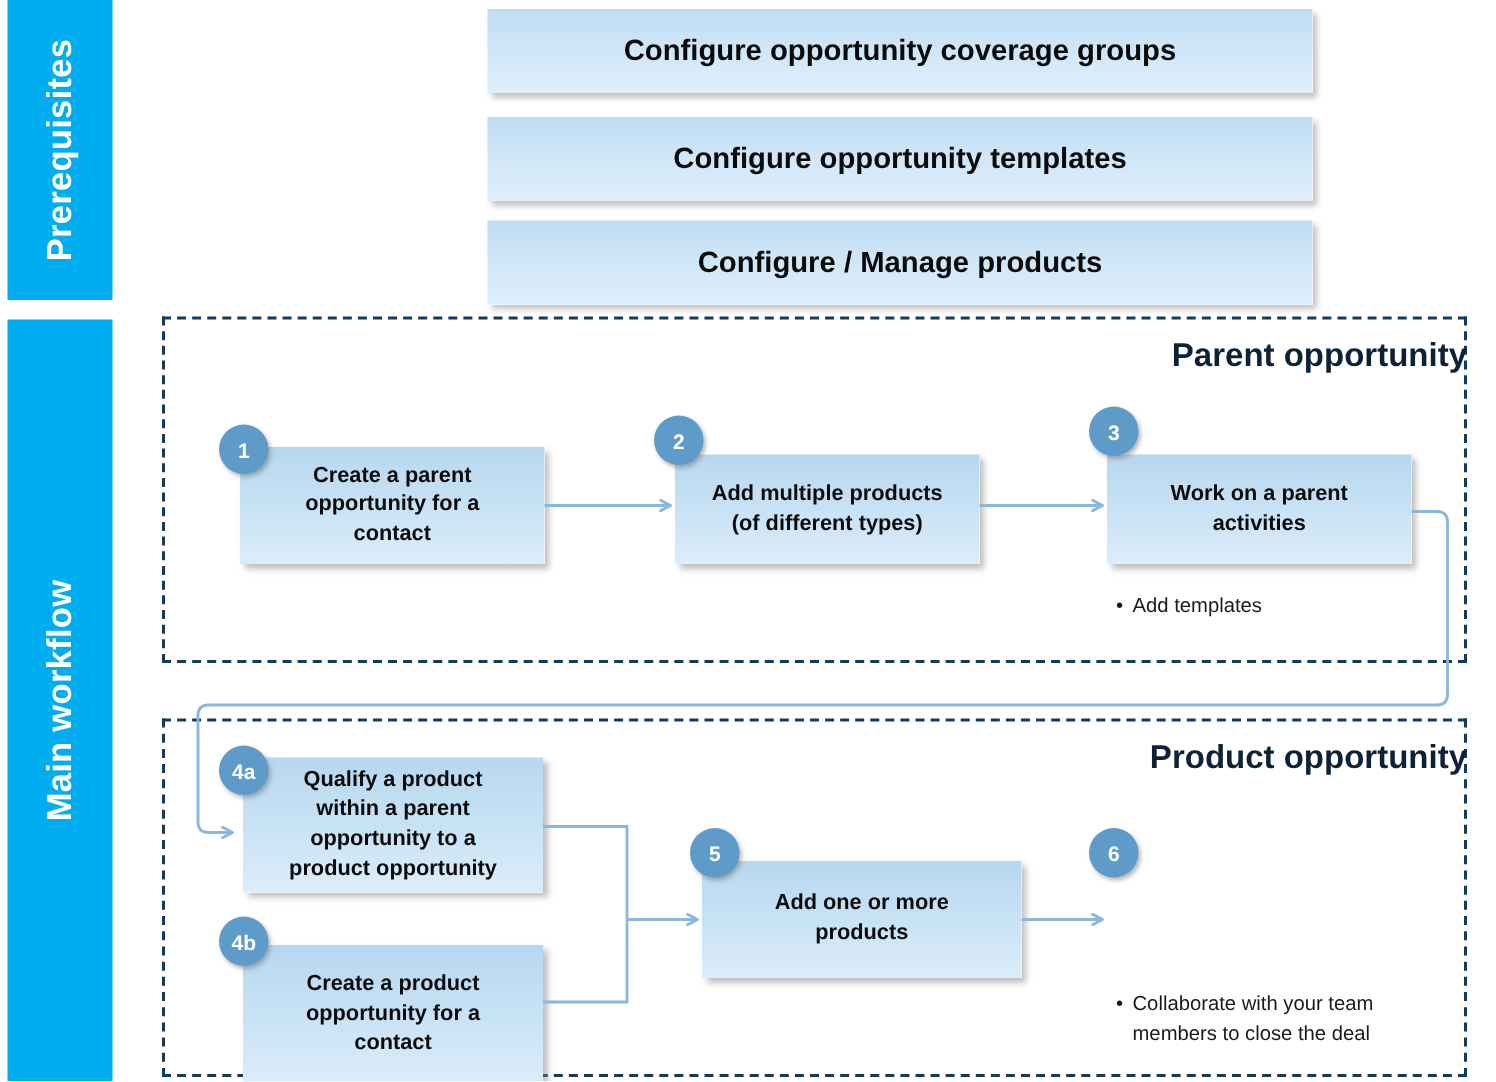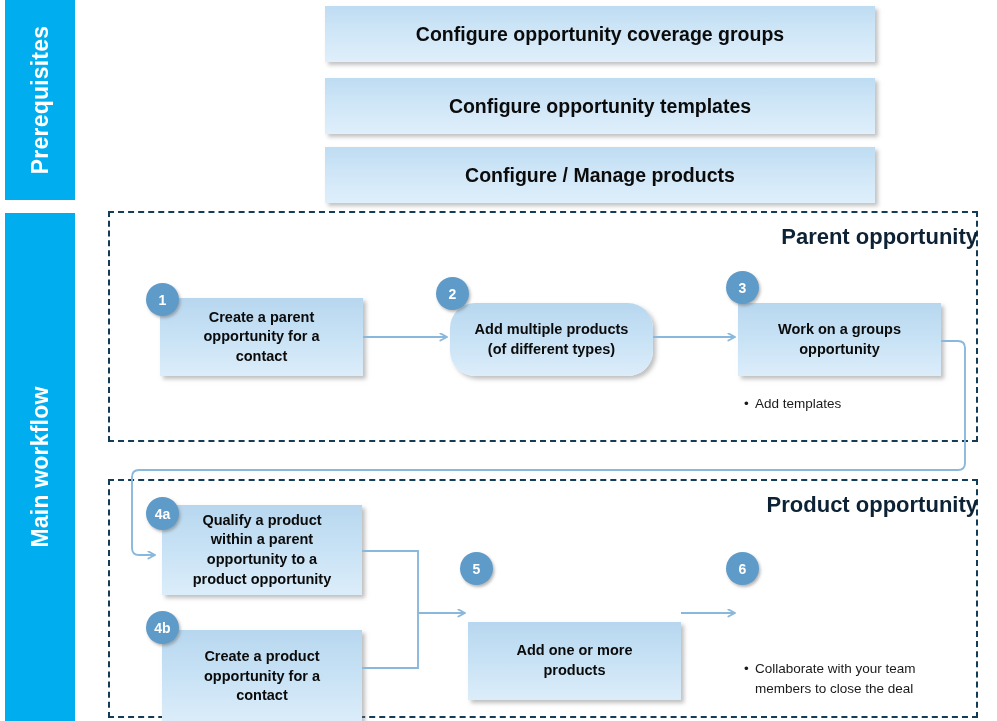--- a/index.html
+++ b/index.html
@@ -194,48 +194,48 @@
     <line x1="418" y1="613" x2="465" y2="613" stroke="#8ab8dd" stroke-width="1.9" marker-end="url(#arrowOpen)"></line>
 
     <line x1="681" y1="613" x2="735" y2="613" stroke="#8ab8dd" stroke-width="1.9" marker-end="url(#arrowOpen)"></line>
   </svg>
 
   <div class="proc-box" style="left:160px; top:298px; width:203px; height:78px;">
     <div class="txt">Create a parent opportunity for a contact</div>
   </div>
   <div class="badge" style="left:146px; top:283px;">1</div>
 
-  <div class="proc-box" style="left:450px; top:303px; width:203px; height:73px;border-radius:25px;">
+  <div class="proc-box" style="left:450px; top:303px; width:203px; height:73px;">
     <div class="txt">Add multiple products (of different types)</div>
   </div>
   <div class="badge" style="left:436px; top:277px;">2</div>
 
   <div class="proc-box" style="left:738px; top:303px; width:203px; height:73px;">
-    <div class="txt">Work on a groups opportunity</div>
+    <div class="txt">Work on a parent activities</div>
   </div>
   <div class="badge" style="left:726px; top:271px;">3</div>
 
   <div class="note" style="left:744px; top:394px; width:200px;">
     <div class="bullet-row">
       <span class="dot">•</span>
       <span>Add templates</span>
     </div>
   </div>
 
   <div class="proc-box" style="left:162px; top:505px; width:200px; height:90px;">
     <div class="txt">Qualify a product within a parent opportunity to a product opportunity</div>
   </div>
   <div class="badge" style="left:146px; top:497px;">4a</div>
 
   <div class="proc-box" style="left:162px; top:630px; width:200px; height:93px;">
     <div class="txt">Create a product opportunity for a contact</div>
   </div>
   <div class="badge" style="left:146px; top:611px;">4b</div>
 
-  <div class="proc-box" style="left:468px; top:574px; width:213px; height:78px;margin-top:48px;">
+  <div class="proc-box" style="left:468px; top:574px; width:213px; height:78px;">
     <div class="txt">Add one or more products</div>
   </div>
   <div class="badge" style="left:460px; top:552px;">5</div>
 
   <div class="badge" style="left:726px; top:552px;">6</div>
 
   <div class="note" style="left:744px; top:659px; width:178px;">
     <div class="bullet-row">
       <span class="dot">•</span>
       <span>Collaborate with your team members to close the deal</span>

